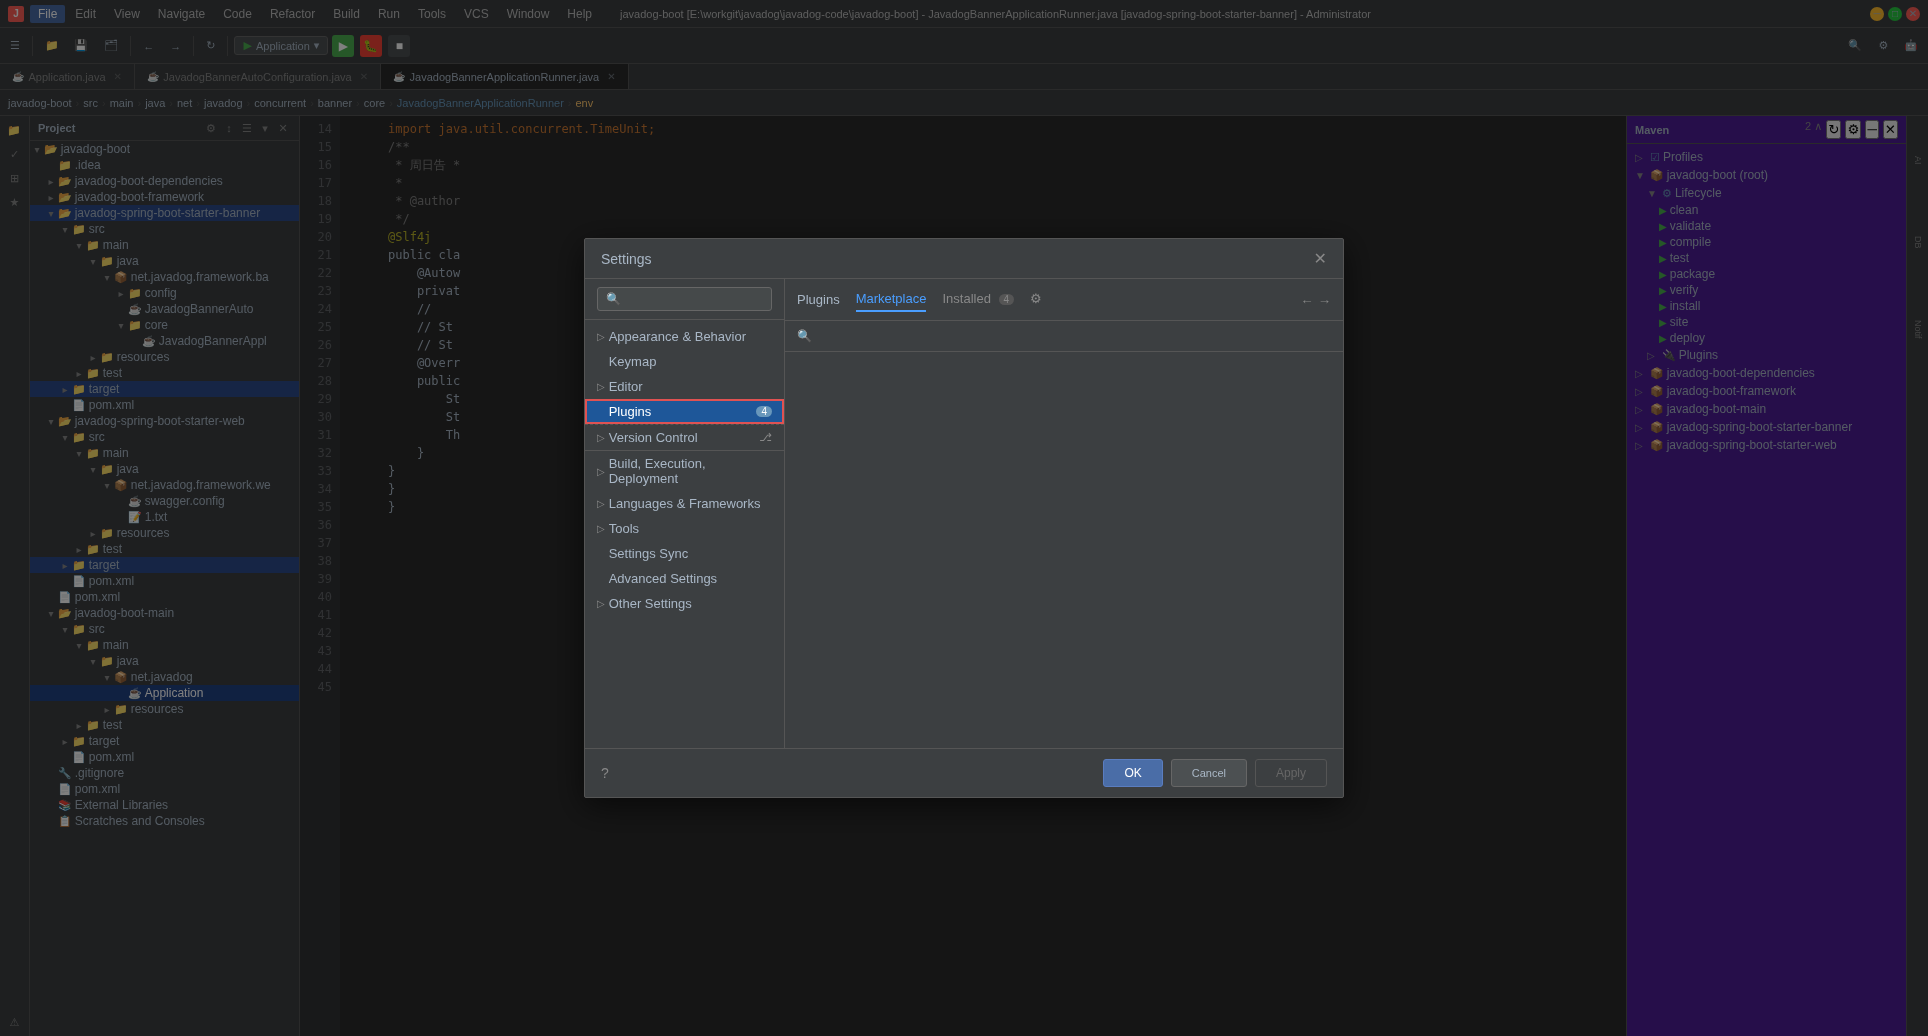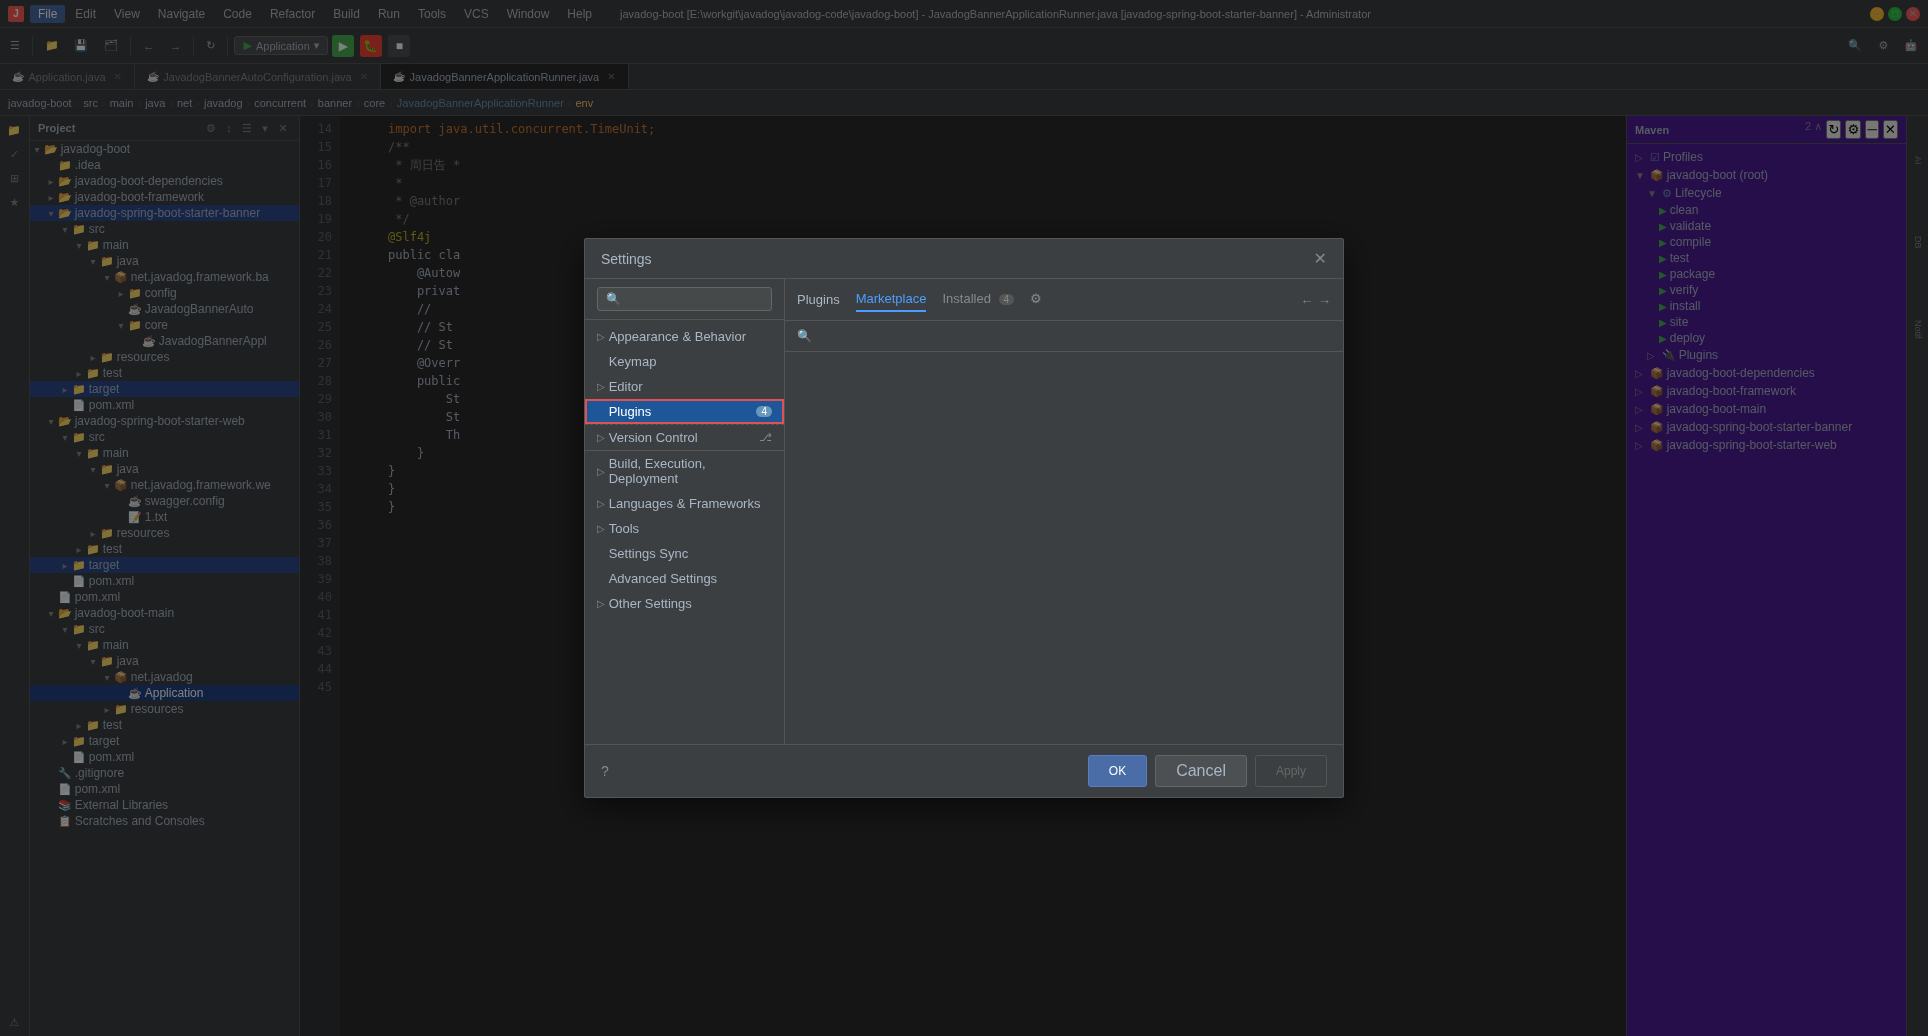--- a/index.html
+++ b/index.html
@@ -106,21 +106,21 @@
     #plugins-header .plugin-tab.active { color: #4a9eff; border-bottom-color: #4a9eff; }
     #plugins-search { display: flex; align-items: center; padding: 8px 12px; border-bottom: 1px solid #555; gap: 8px; }
     #plugins-search input { flex: 1; background: #45494a; border: 1px solid #666; border-radius: 3px; padding: 4px 8px; color: #a9b7c6; font-size: 12px; outline: none; }
     #plugins-content { flex: 1; display: flex; align-items: center; justify-content: center; position: relative; }
     .loading-spinner { color: #888; font-size: 28px; animation: spin 1s linear infinite; }
     @keyframes spin { from { transform: rotate(0deg); } to { transform: rotate(360deg); } }
     #dialog-footer { display: flex; align-items: center; justify-content: space-between; padding: 10px 16px; border-top: 1px solid #555; }
     #dialog-footer .help-btn { background: transparent; border: none; color: #888; cursor: pointer; font-size: 14px; }
     #dialog-footer .btn-group { display: flex; gap: 8px; }
     .btn-primary { background: #4a6da7; border: 1px solid #5a7dc0; color: white; padding: 6px 20px; border-radius: 3px; cursor: pointer; font-size: 12px; }
-    .btn-secondary { background: #4c5052; border: 1px solid #666; color: #a9b7c6; padding: 6px 20px; border-radius: 3px; cursor: pointer; font-size: 16px; }
+    .btn-secondary { background: #4c5052; border: 1px solid #666; color: #a9b7c6; padding: 6px 20px; border-radius: 3px; cursor: pointer; font-size: 11px; }
     .btn-disabled { background: #3c3f41; border: 1px solid #555; color: #666; padding: 6px 20px; border-radius: 3px; cursor: not-allowed; font-size: 12px; }
 
     
     ::-webkit-scrollbar { width: 6px; height: 6px; }
     ::-webkit-scrollbar-track { background: #313335; }
     ::-webkit-scrollbar-thumb { background: #555; border-radius: 3px; }
   </style>
 </head>
 <body>
 

